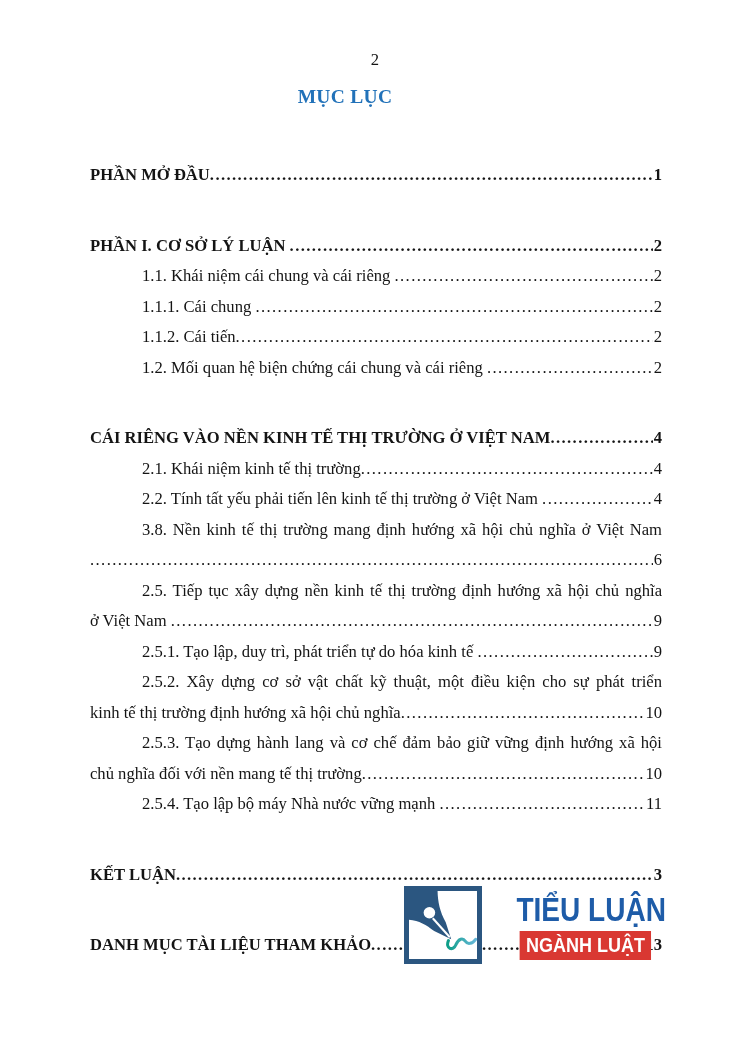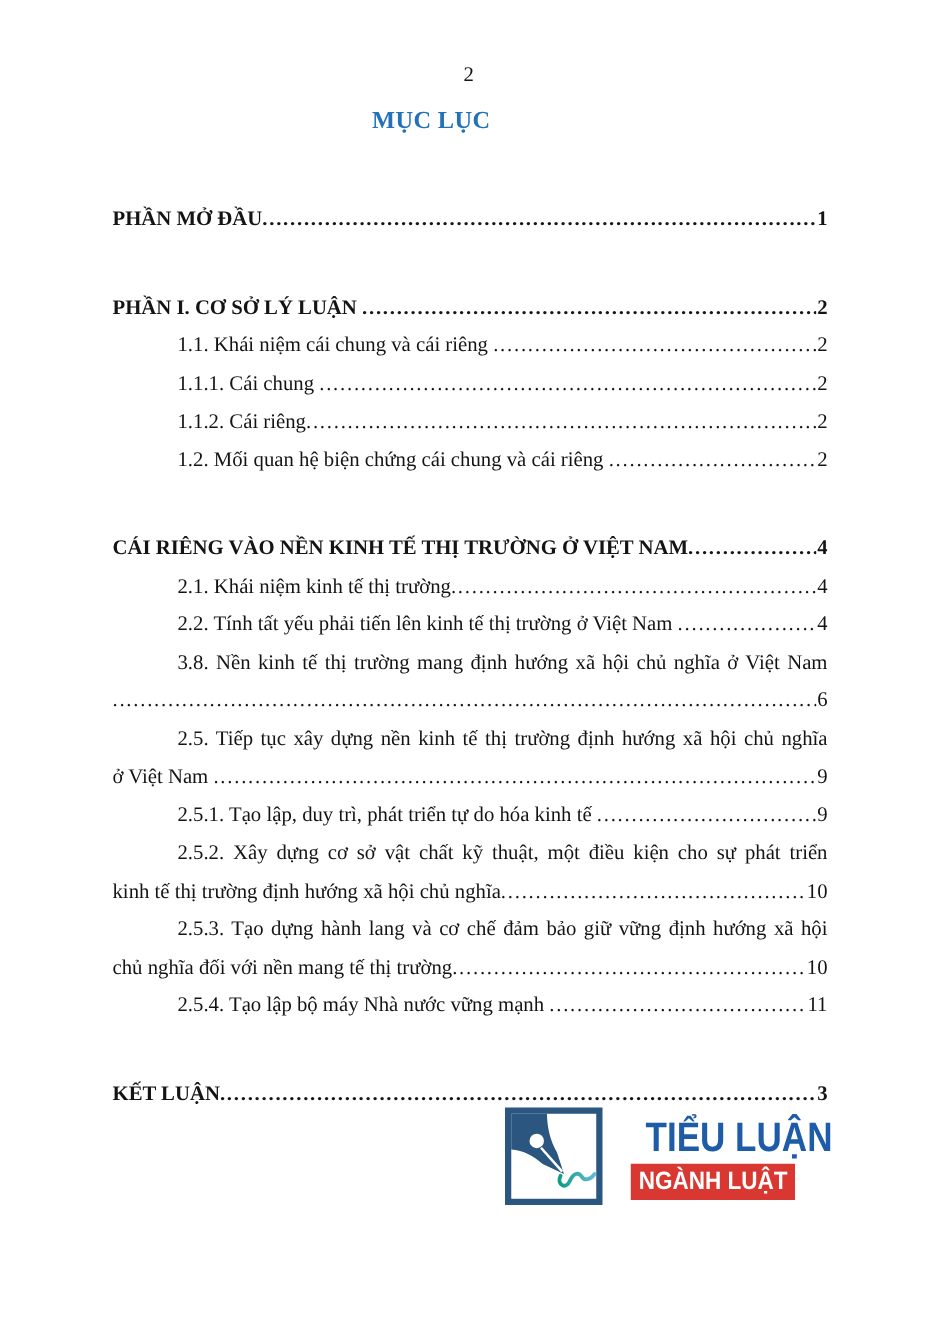--- a/index.html
+++ b/index.html
@@ -32,21 +32,21 @@
     content:"....................................................................................................................................................................................";
     letter-spacing:1.4px;
   }
   .pg{flex:0 0 auto;margin-left:1px;}
   
   .logo{position:absolute;top:886px;right:84px;display:flex;align-items:flex-start;gap:8px;}
   .logo-box{
     width:78px;height:78px;box-sizing:border-box;border:5px solid #2B5680;background:#fff;
   }
   .logo-box svg{display:block;width:100%;height:100%;}
-  .logo-text{display:flex;flex-direction:column;align-items:flex-start;margin-top:7px;}
+  .logo-text{display:flex;flex-direction:column;align-items:center;margin-top:7px;}
   .logo-line1{
     font-family:"Liberation Sans","DejaVu Sans",sans-serif;font-weight:bold;
     font-size:33px;line-height:1.05;color:#1E5CA8;
     transform:scaleX(0.85);transform-origin:right center;white-space:nowrap;
   }
   .logo-line2{
     font-family:"Liberation Sans","DejaVu Sans",sans-serif;font-weight:bold;
     font-size:20px;line-height:1.1;color:#ffffff;background:#D93832;
     padding:3px 7px 4px;margin-top:3px;
     transform:scaleX(0.9);transform-origin:right center;white-space:nowrap;
@@ -83,21 +83,21 @@
     </div>
     <div class="toc-entry">
       <div class="toc-line flexline ind">
         <span class="txt">1.1.1. Cái chung </span>
         <span class="leader"></span>
         <span class="pg">2</span>
       </div>
     </div>
     <div class="toc-entry">
       <div class="toc-line flexline ind">
-        <span class="txt">1.1.2. Cái riêng</span>
+        <span class="txt">1.1.2. Cái tiến</span>
         <span class="leader"></span>
         <span class="pg">2</span>
       </div>
     </div>
     <div class="toc-entry">
       <div class="toc-line flexline ind">
         <span class="txt">1.2. Mối quan hệ biện chứng cái chung và cái riêng </span>
         <span class="leader"></span>
         <span class="pg">2</span>
       </div>
@@ -167,20 +167,27 @@
         <span class="txt">2.5.4. Tạo lập bộ máy Nhà nước vững mạnh </span>
         <span class="leader"></span>
         <span class="pg">11</span>
       </div>
     </div>
     <div class="toc-entry bold">
       <div class="toc-line flexline">
         <span class="txt">KẾT LUẬN</span>
         <span class="leader"></span>
         <span class="pg">3</span>
+      </div>
+    </div>
+    <div class="toc-entry bold">
+      <div class="toc-line flexline">
+        <span class="txt">DANH MỤC TÀI LIỆU THAM KHẢO</span>
+        <span class="leader"></span>
+        <span class="pg">13</span>
       </div>
     </div>
   </div>
 
 <div class="logo">
   <div class="logo-box">
     <svg viewBox="0 0 100 100" preserveAspectRatio="none" aria-hidden="true">
       <defs>
         <linearGradient id="squiggle-grad" x1="0" y1="0" x2="1" y2="0">
           <stop offset="0" stop-color="#0E9E88"></stop>

